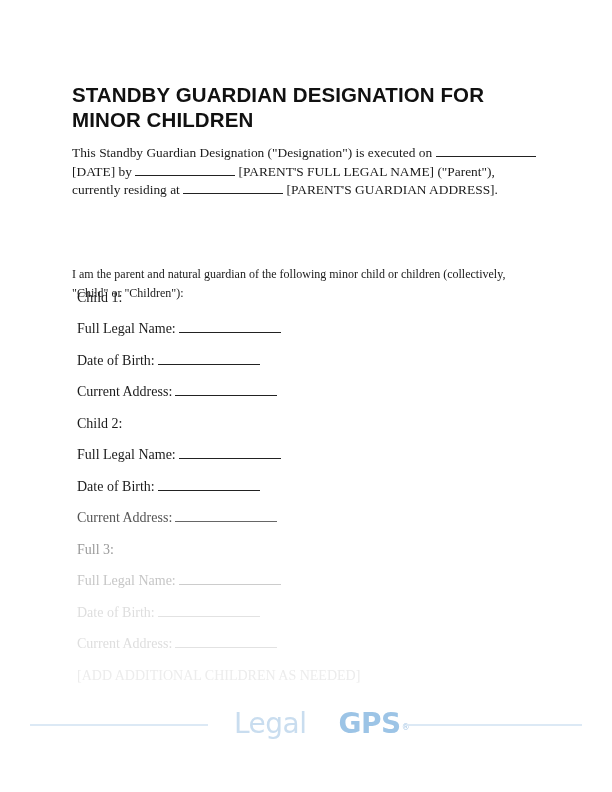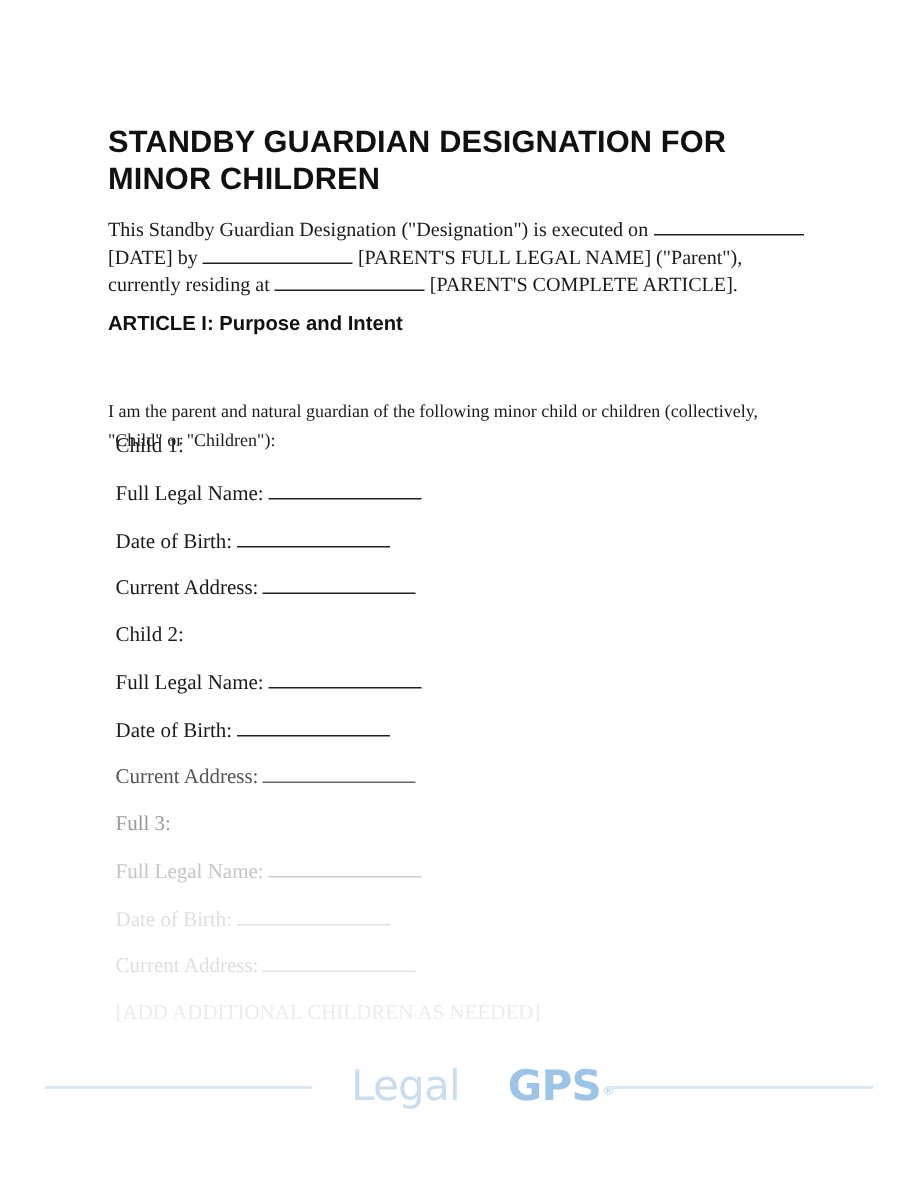--- a/index.html
+++ b/index.html
@@ -70,24 +70,23 @@
 
   <div class="title">STANDBY GUARDIAN DESIGNATION FOR MINOR CHILDREN</div>
 
   <div class="intro">
     <span>This Standby Guardian Designation ("Designation") is executed on</span>
     <span class="blank" style="width:100px"></span>
     <span>[DATE] by</span>
     <span class="blank" style="width:100px"></span>
     <span>[PARENT'S FULL LEGAL NAME] ("Parent"), currently residing at</span>
     <span class="blank" style="width:100px"></span>
-    <span>[PARENT'S COMPLETE ARTICLE].</span>
+    <span>[PARENT'S GUARDIAN ADDRESS].</span>
   </div>
 
-  <div class="heading">ARTICLE I: Purpose and Intent</div>
 
   <div class="para">I am the parent and natural guardian of the following minor child or children (collectively, "Child" or "Children"):</div>
 
   <div class="line" style="top:290px">Child 1:</div>
   <div class="line" style="top:321px">
     <span>Full Legal Name:</span><span class="blank" style="width:102px"></span>
   </div>
   <div class="line" style="top:353px">
     <span>Date of Birth:</span><span class="blank" style="width:102px"></span>
   </div>

